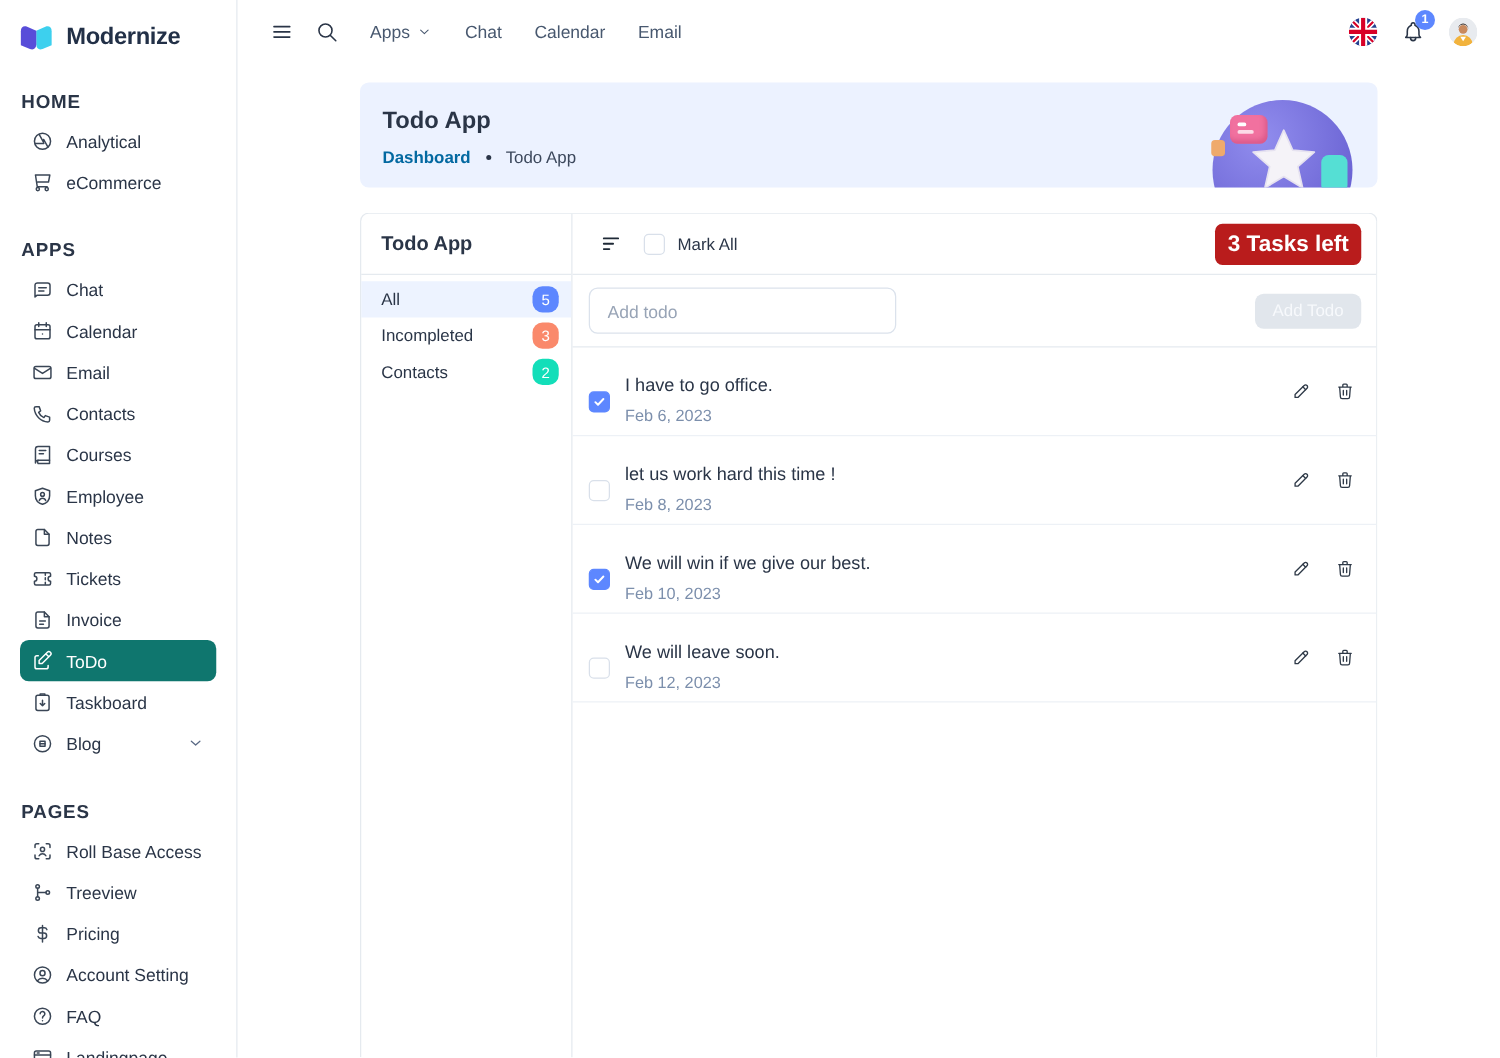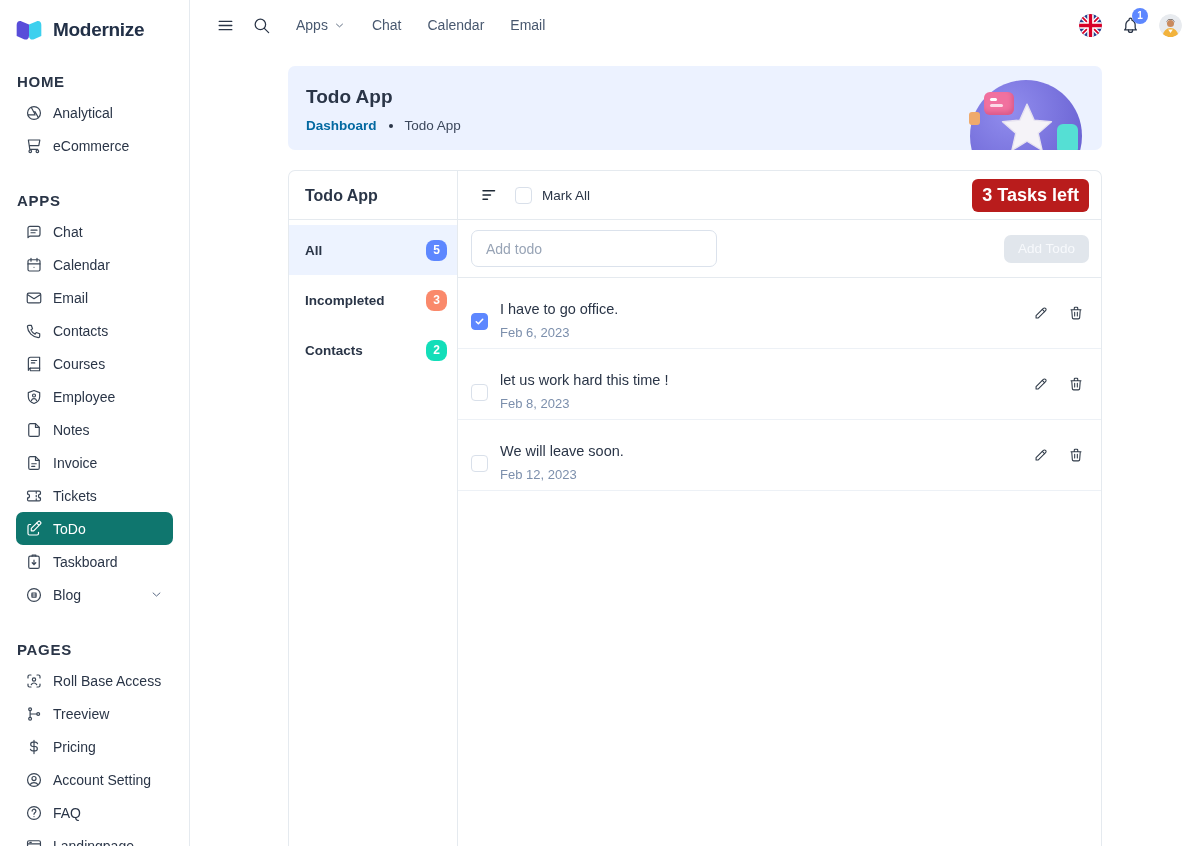--- a/index.html
+++ b/index.html
@@ -59,21 +59,21 @@
   .illus-card::after { content:""; position:absolute; left:6px; top:12px; width:13px; height:3px; border-radius:2px; background:rgba(255,255,255,.75); }
   .illus-sq { position:absolute; right:122px; top:46px; width:11px; height:13px; border-radius:3px; background:#EFAA6C; }
   .illus-teal { position:absolute; right:24px; top:58px; width:21px; height:30px; border-radius:6px; background:#55DFD4; }
   .illus-star { position:absolute; right:42px; top:31px; width:66px; height:66px; }
 
   
   .todo-card { margin-top:20px; height:676px; background:#fff; border:1px solid #E5EAEF; border-bottom:none; border-radius:7px 7px 0 0; display:flex; }
   .left-col { width:169px; flex-shrink:0; border-right:1px solid #E5EAEF; }
   .panel-title { height:49px; line-height:49px; padding-left:16px; font-size:16px; font-weight:600; color:#2A3547; border-bottom:1px solid #E5EAEF; }
   .tabs { margin-top:5px; }
-  .todo-tab { display:flex; align-items:center; justify-content:space-between; height:50px; padding:0 10px 0 16px; font-size:13.5px; color:#2A3547; cursor:pointer;font-weight:bold; }
+  .todo-tab { display:flex; align-items:center; justify-content:space-between; height:29px; padding:0 10px 0 16px; font-size:13.5px; color:#2A3547; cursor:pointer; }
   .todo-tab.active { background:#EDF3FF; }
   .tab-badge { width:21px; height:21px; border-radius:8px; color:#fff; font-size:12px; display:flex; align-items:center; justify-content:center; }
 
   .main-col { flex:1; min-width:0; display:flex; flex-direction:column; }
   .toolbar { height:49px; flex-shrink:0; border-bottom:1px solid #E5EAEF; display:flex; align-items:center; padding:0 12px 0 22px; }
   .filter-btn { width:18px; height:18px; color:#1E2936; cursor:pointer; }
   .cb { width:17px; height:17px; border:1.5px solid #D9E0EA; border-radius:4px; background:#fff; cursor:pointer; flex-shrink:0; }
   .cb.checked { background:#5D87FF; border-color:#5D87FF; display:flex; align-items:center; justify-content:center; }
   .cb.checked svg { width:11px; height:11px; }
   .toolbar .cb { margin-left:17px; }
@@ -191,34 +191,34 @@
             <svg viewBox="0 0 24 24" width="100%" height="100%" fill="none" stroke="currentColor" stroke-width="1.6" stroke-linecap="round" stroke-linejoin="round">
               <path d="M14 3.5H7a2 2 0 0 0-2 2v13a2 2 0 0 0 2 2h10a2 2 0 0 0 2-2V8.5z"></path>
               <path d="M14 3.5v5h5"></path>
             </svg>
           </span>
           <span>Notes</span>
         </div>
         <div class="nav-item">
           <span class="ni-icon">
             <svg viewBox="0 0 24 24" width="100%" height="100%" fill="none" stroke="currentColor" stroke-width="1.6" stroke-linecap="round" stroke-linejoin="round">
+              <path d="M5 5.5h14A1.6 1.6 0 0 1 20.6 7v2.4a2.6 2.6 0 0 0 0 5.2V17a1.6 1.6 0 0 1-1.6 1.6H5A1.6 1.6 0 0 1 3.4 17v-2.4a2.6 2.6 0 0 0 0-5.2V7A1.6 1.6 0 0 1 5 5.5z"></path>
+              <path d="M15 6.2v2M15 11v2M15 15.8v2"></path>
+            </svg>
+          </span>
+          <span>Tickets</span>
+        </div>
+        <div class="nav-item">
+          <span class="ni-icon">
+            <svg viewBox="0 0 24 24" width="100%" height="100%" fill="none" stroke="currentColor" stroke-width="1.6" stroke-linecap="round" stroke-linejoin="round">
               <path d="M14 3.5H7a2 2 0 0 0-2 2v13a2 2 0 0 0 2 2h10a2 2 0 0 0 2-2V8.5z"></path>
               <path d="M14 3.5v5h5M9 13h6M9 16.5h4"></path>
             </svg>
           </span>
           <span>Invoice</span>
-        </div>
-        <div class="nav-item">
-          <span class="ni-icon">
-            <svg viewBox="0 0 24 24" width="100%" height="100%" fill="none" stroke="currentColor" stroke-width="1.6" stroke-linecap="round" stroke-linejoin="round">
-              <path d="M5 5.5h14A1.6 1.6 0 0 1 20.6 7v2.4a2.6 2.6 0 0 0 0 5.2V17a1.6 1.6 0 0 1-1.6 1.6H5A1.6 1.6 0 0 1 3.4 17v-2.4a2.6 2.6 0 0 0 0-5.2V7A1.6 1.6 0 0 1 5 5.5z"></path>
-              <path d="M15 6.2v2M15 11v2M15 15.8v2"></path>
-            </svg>
-          </span>
-          <span>Tickets</span>
         </div>
         <div class="nav-item active">
           <span class="ni-icon">
             <svg viewBox="0 0 24 24" width="100%" height="100%" fill="none" stroke="currentColor" stroke-width="1.6" stroke-linecap="round" stroke-linejoin="round">
               <path d="M7.5 6H6a2 2 0 0 0-2 2v10a2 2 0 0 0 2 2h10a2 2 0 0 0 2-2v-1.5"></path>
               <path d="M20.4 5.6l-8.8 8.8H8.4v-3.2l8.8-8.8a2.26 2.26 0 0 1 3.2 3.2zM15.5 4l3.2 3.2"></path>
             </svg>
           </span>
           <span>ToDo</span>
         </div>
@@ -478,20 +478,44 @@
                 </svg>
               </span>
               <span class="act-btn">
                 <svg viewBox="0 0 24 24" width="100%" height="100%" fill="none" stroke="currentColor" stroke-width="1.6" stroke-linecap="round" stroke-linejoin="round">
                   <path d="M4.5 7h15M10 11v5.6M14 11v5.6M5.6 7l.9 11.9a2 2 0 0 0 2 1.9h7a2 2 0 0 0 2-1.9L18.4 7M9.4 7V4.6a1.1 1.1 0 0 1 1.1-1.1h3a1.1 1.1 0 0 1 1.1 1.1V7"></path>
                 </svg>
               </span>
             </div>
           </div>
           <div class="todo-row">
+            <span class="cb checked">
+              <svg viewBox="0 0 24 24" width="100%" height="100%" fill="none" stroke="#fff" stroke-width="3.4" stroke-linecap="round" stroke-linejoin="round">
+                <path d="M5 12.5l4.6 4.5L19 7"></path>
+              </svg>
+            </span>
+            <div class="todo-text">
+              <div class="todo-title">We will win if we give our best.</div>
+              <div class="todo-date">Feb 10, 2023</div>
+            </div>
+            <div class="todo-actions">
+              <span class="act-btn">
+                <svg viewBox="0 0 24 24" width="100%" height="100%" fill="none" stroke="currentColor" stroke-width="1.6" stroke-linecap="round" stroke-linejoin="round">
+                  <path d="M4.6 19.4h3.4L18.9 8.5a2.4 2.4 0 0 0-3.4-3.4L4.6 16z"></path>
+                  <path d="M13.9 6.7l3.4 3.4"></path>
+                </svg>
+              </span>
+              <span class="act-btn">
+                <svg viewBox="0 0 24 24" width="100%" height="100%" fill="none" stroke="currentColor" stroke-width="1.6" stroke-linecap="round" stroke-linejoin="round">
+                  <path d="M4.5 7h15M10 11v5.6M14 11v5.6M5.6 7l.9 11.9a2 2 0 0 0 2 1.9h7a2 2 0 0 0 2-1.9L18.4 7M9.4 7V4.6a1.1 1.1 0 0 1 1.1-1.1h3a1.1 1.1 0 0 1 1.1 1.1V7"></path>
+                </svg>
+              </span>
+            </div>
+          </div>
+          <div class="todo-row">
             <span class="cb"></span>
             <div class="todo-text">
               <div class="todo-title">We will leave soon.</div>
               <div class="todo-date">Feb 12, 2023</div>
             </div>
             <div class="todo-actions">
               <span class="act-btn">
                 <svg viewBox="0 0 24 24" width="100%" height="100%" fill="none" stroke="currentColor" stroke-width="1.6" stroke-linecap="round" stroke-linejoin="round">
                   <path d="M4.6 19.4h3.4L18.9 8.5a2.4 2.4 0 0 0-3.4-3.4L4.6 16z"></path>
                   <path d="M13.9 6.7l3.4 3.4"></path>

